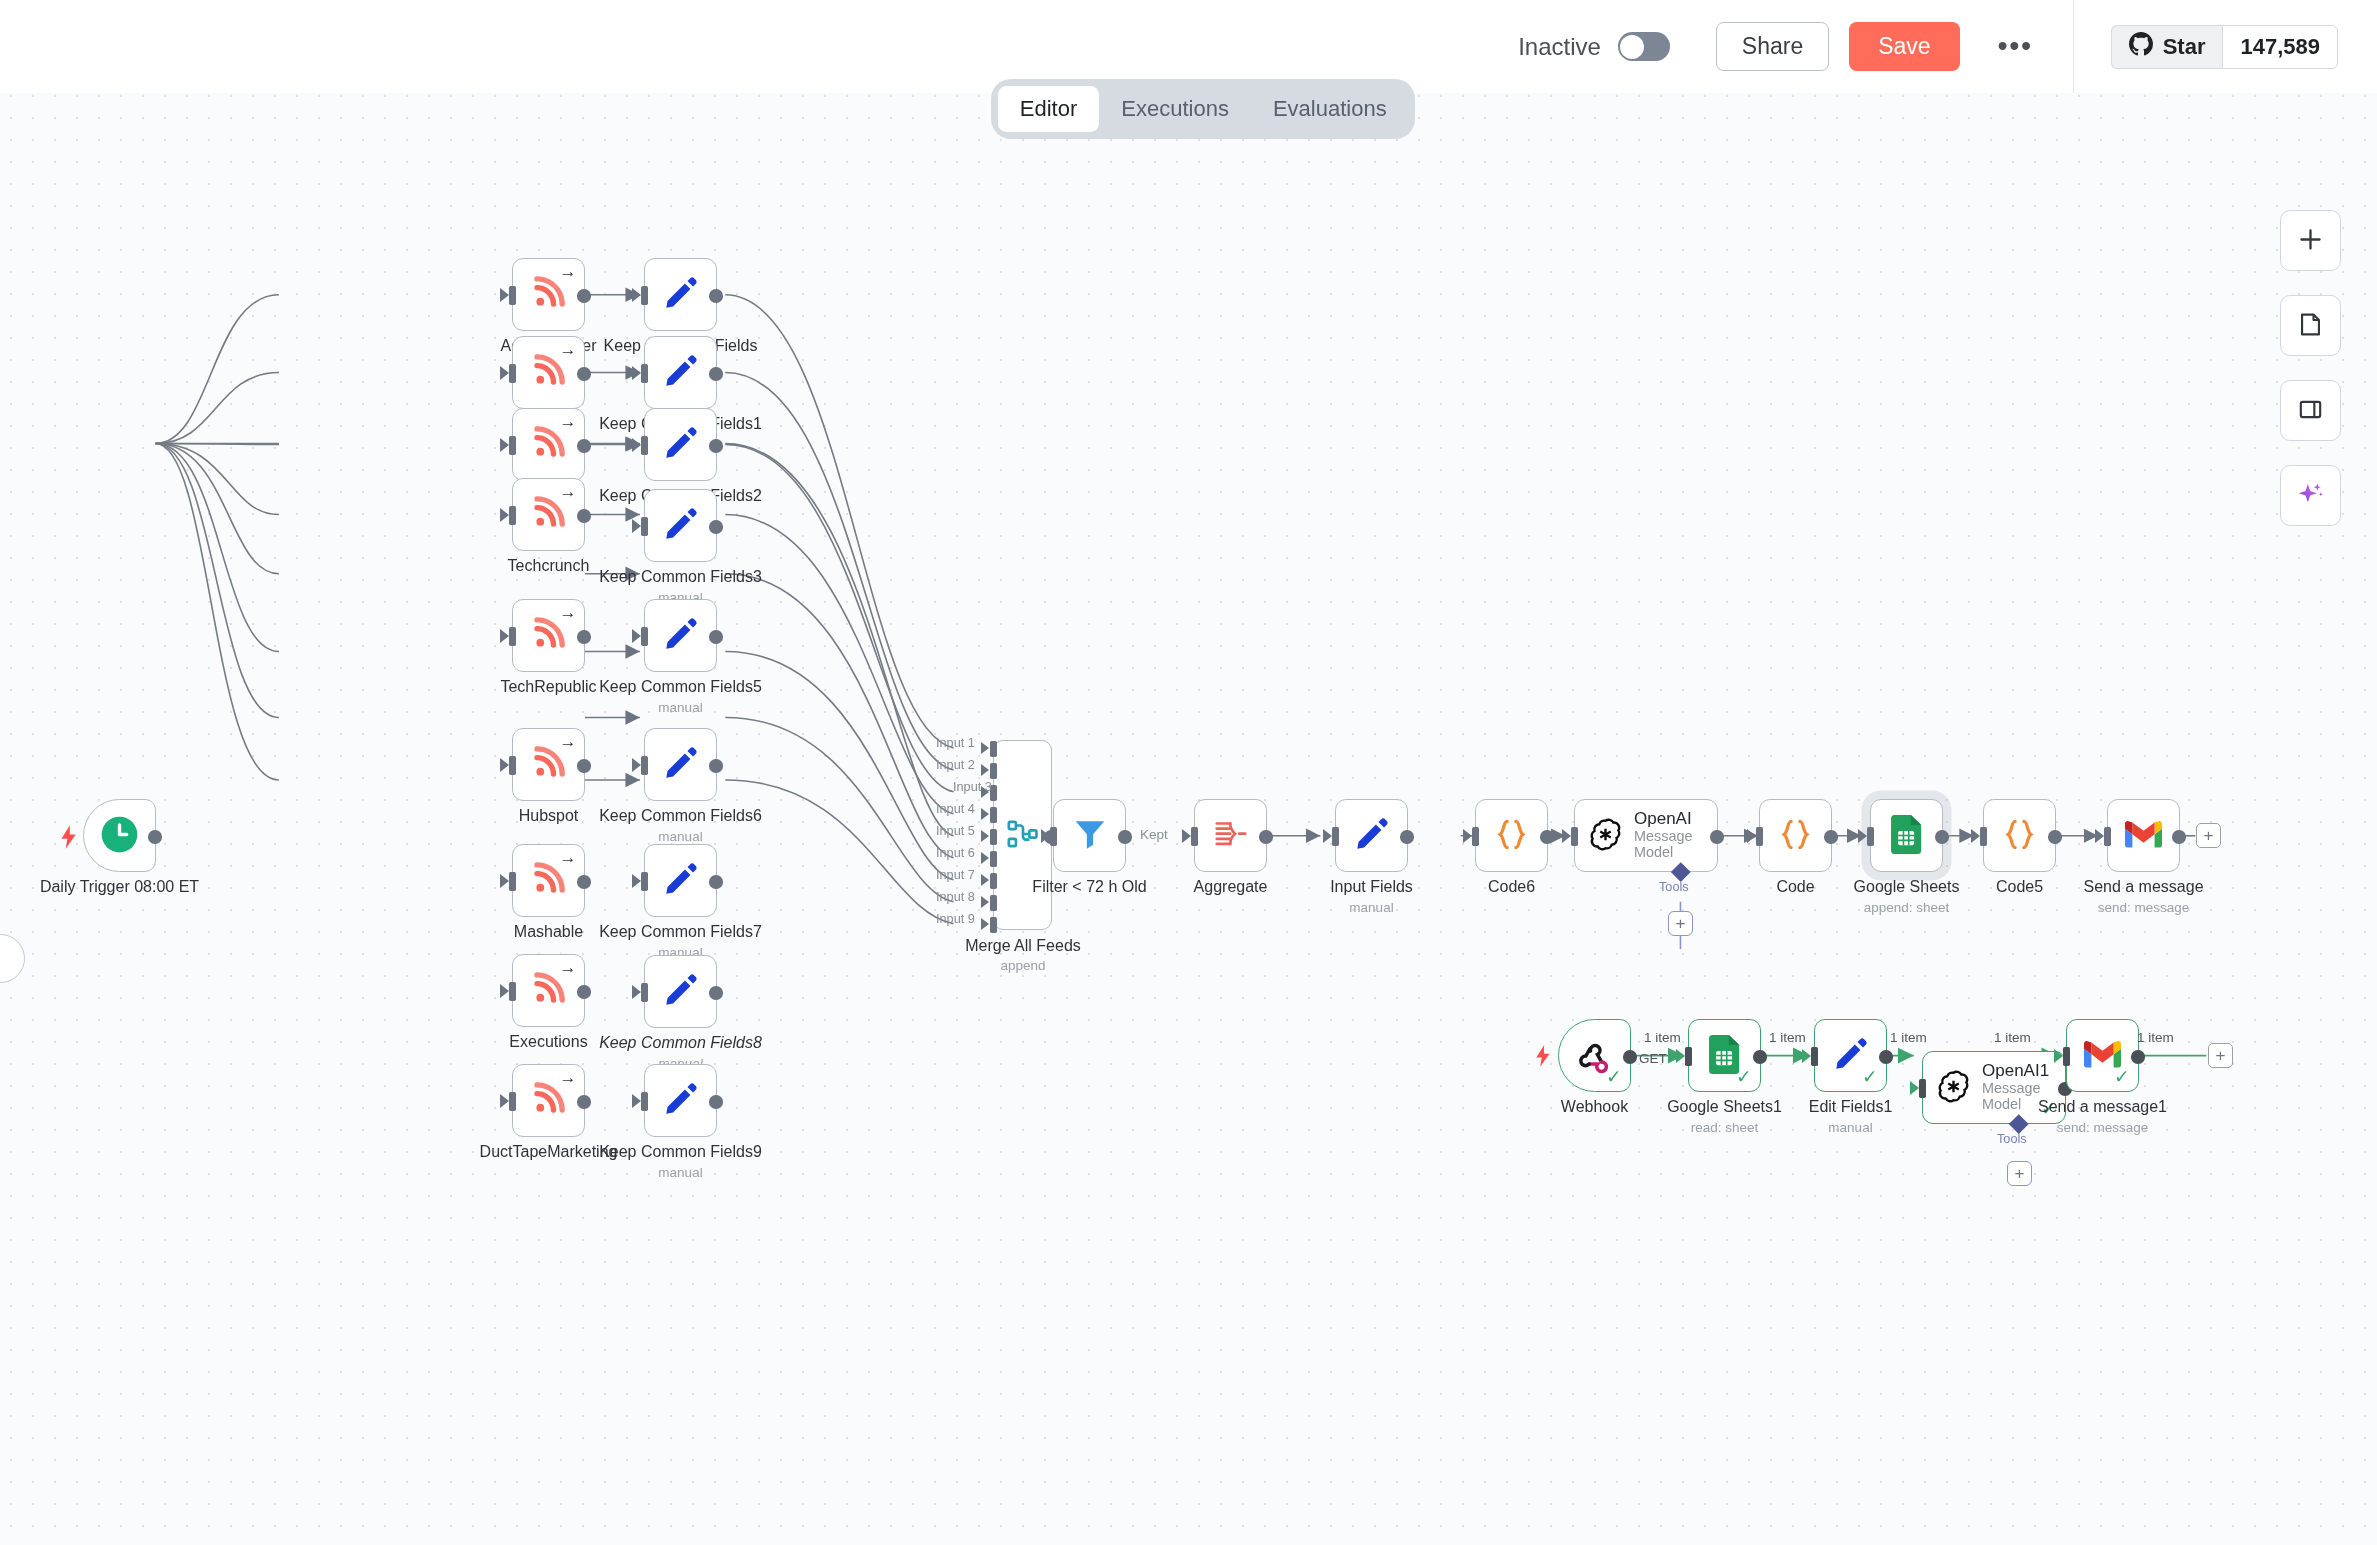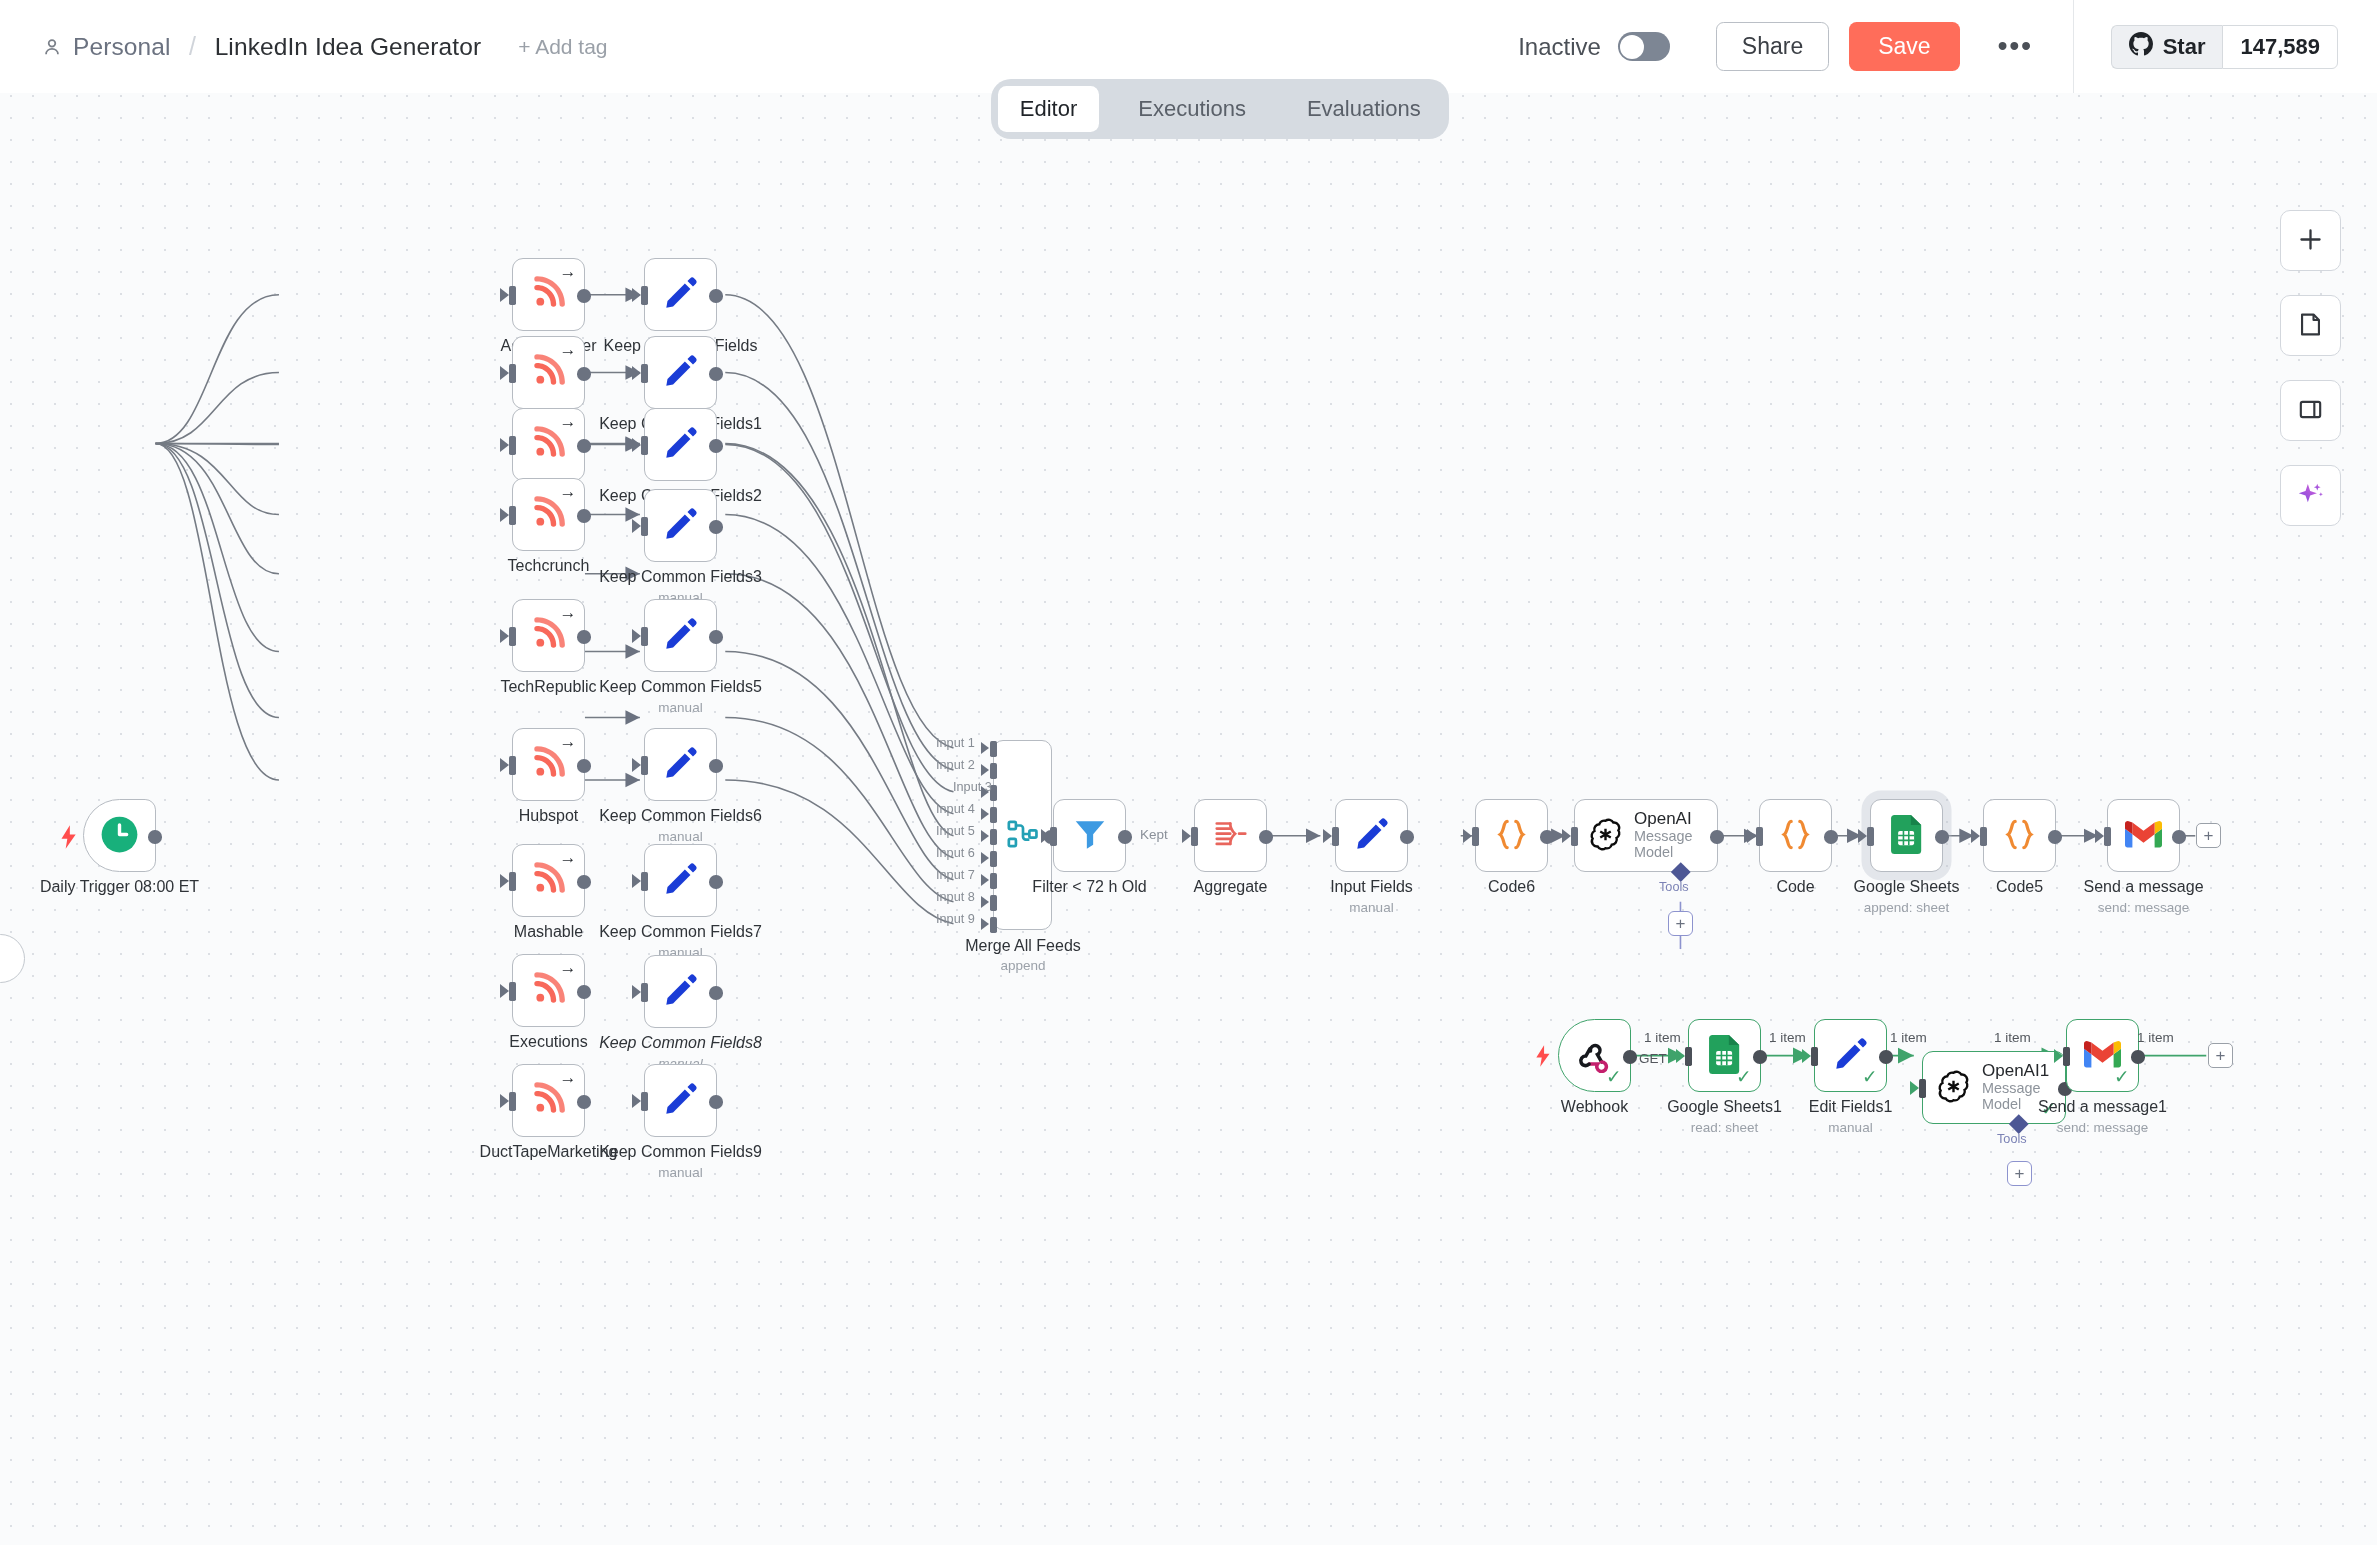--- a/index.html
+++ b/index.html
@@ -69,21 +69,21 @@
     background: #ffffff; border: 1.2px solid #d6dade;
     border-radius: 0 6px 6px 0; height: 44px; padding: 0 17px;
     display: flex; align-items: center;
     font-size: 22px; font-weight: bold; color: #1f2328;
   }
 
   
   #tabs {
     position: absolute; top: 79px; left: 991px;
     background: #d6dbe1; border-radius: 20px;
-    padding: 6.8px; display: flex; gap: 17px; z-index: 60;
+    padding: 6.8px; display: flex; gap: 0; z-index: 60;
   }
   .tab {
     font-size: 22px; color: #5a6069; padding: 10px 22px;
     border-radius: 8.5px; background: transparent;
     font-family: "Liberation Sans", sans-serif; border: none;
   }
   .tab.active { background: #ffffff; color: #1f2328; }
 
   
   #canvas {
@@ -212,32 +212,20 @@
   #left-ghost {
     position: absolute; left: -24px; top: 849px;
     width: 49px; height: 49px; border-radius: 50%;
     background: #fff; border: 1.4px solid #c3c8ce;
   }
 </style>
 </head>
 <body>
 
 <div id="header">
-  <div id="breadcrumb">
-    <span class="person-icon">
-      <svg width="22" height="22" viewBox="0 0 24 24" fill="none" stroke="#7b8089" stroke-width="1.9">
-        <circle cx="12" cy="8" r="3.6"></circle>
-          <path d="M5.5 20c0-3.6 2.9-6 6.5-6s6.5 2.4 6.5 6"></path>
-      </svg>
-    </span>
-    <span class="crumb-personal">Personal</span>
-    <span class="crumb-sep">/</span>
-    <span class="crumb-title">LinkedIn Idea Generator</span>
-    <span class="add-tag">+ Add tag</span>
-  </div>
 
   <div id="header-right">
     <div class="inactive-group">
       <span class="inactive-label">Inactive</span>
       <span class="toggle">
           <span class="knob"></span>
         </span>
     </div>
     <button class="btn-share">Share</button>
     <button class="btn-save">Save</button>

